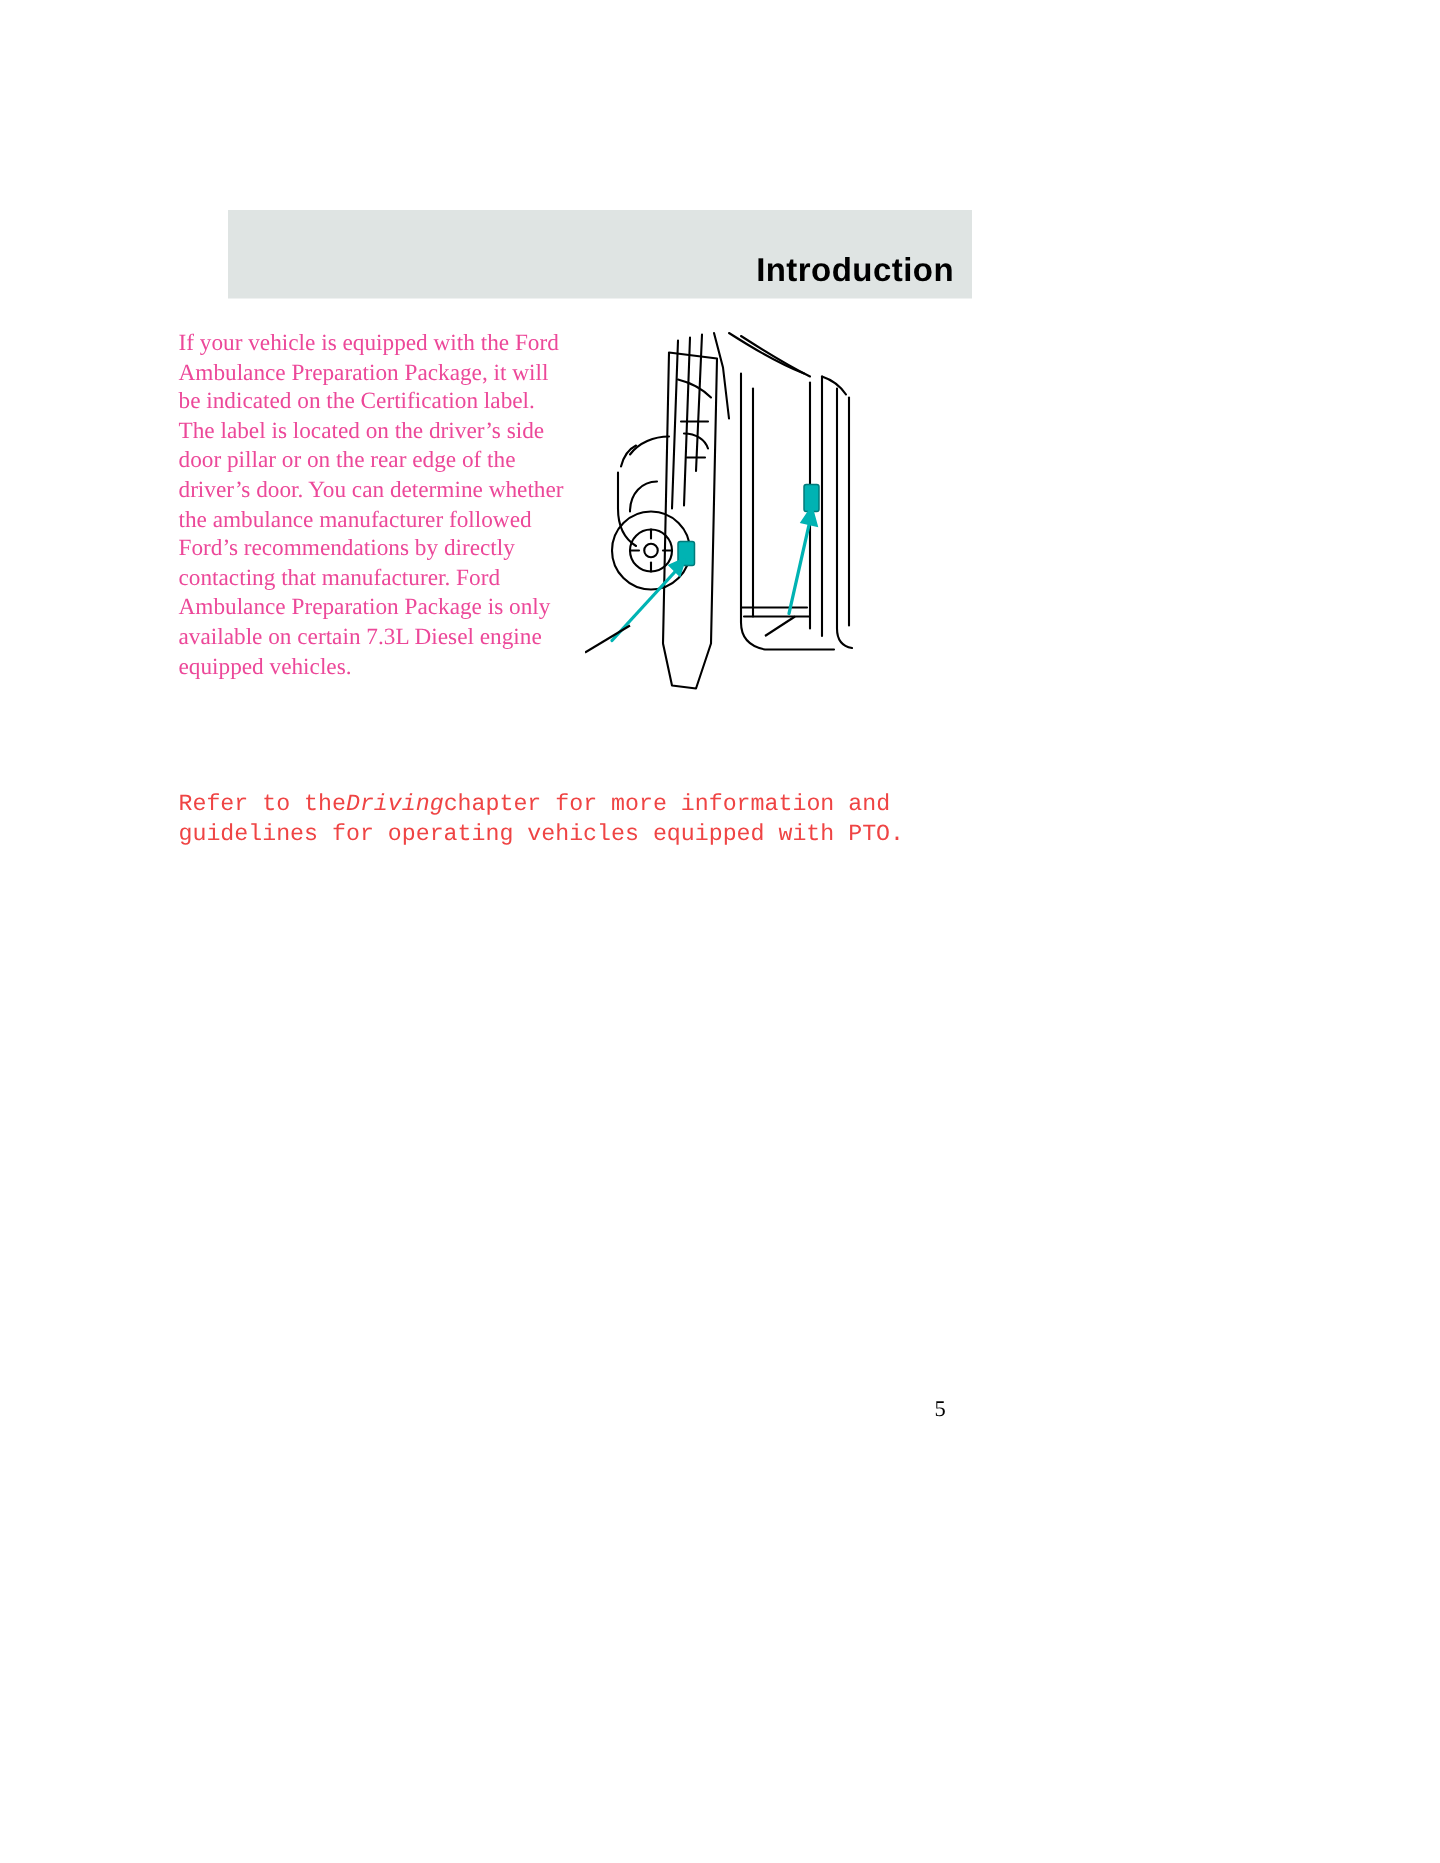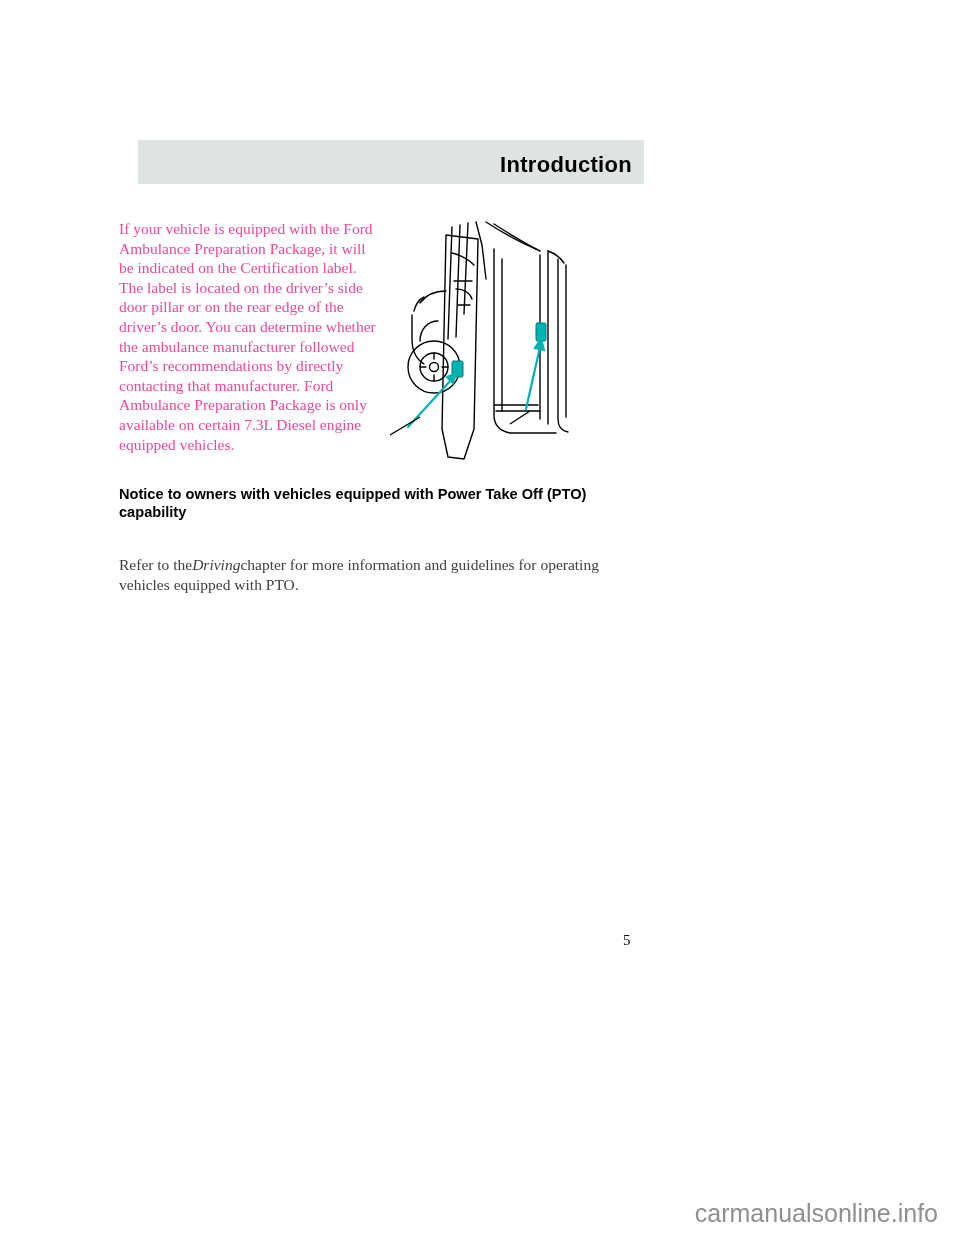--- a/index.html
+++ b/index.html
@@ -20,26 +20,25 @@
     position: absolute;
     left: 0; top: 0;
     width: 960px;
     height: 1242px;
     background: #ffffff;
   }
 
   
   .header-band {
     position: absolute;
-    left: 138px;
+    left: 152px;
     top: 140px;
     width: 496px;
-    height: 44px;
+    height: 59px;
     background: #dfe4e3;
-    padding-left: 10px;
   }
   .header-title {
     position: absolute;
     right: 12px;
     bottom: 6px;
     font-family: "Liberation Sans", sans-serif;
     font-weight: bold;
     font-size: 22px;
     color: #000000;
     letter-spacing: 0.3px;
@@ -76,25 +75,26 @@
     width: 500px;
     font-family: "Liberation Sans", sans-serif;
     font-weight: bold;
     font-size: 14.6px;
     line-height: 18px;
     color: #000000;
   }
   .section-body {
     position: absolute;
     left: 119px;
-    top: 555px;
+    top: 527px;
     width: 500px;
     font-size: 15.5px;
     line-height: 19.6px;
-    color: #404040;
+    color: #ef4444;
+    font-family: Liberation Mono, monospace;
   }
   .section-body .ital {
     font-style: italic;
   }
 
   
   .page-number {
     position: absolute;
     left: 623px;
     top: 932px;
@@ -183,23 +183,21 @@
         <path d="M151 120 L145 129 L154 131 Z"></path>
       </g>
 
       <g stroke="#000000" stroke-width="1.4" fill="none">
         <path d="M0 216 L30 198"></path>
         <path d="M120 205 L140 192"></path>
       </g>
     </svg>
   </div>
 
-  <div class="section-heading">Notice to owners with vehicles equipped with Power Take Off (PTO) capability</div>
 
   <div class="section-body">
     <span>Refer to the</span><span class="ital">Driving</span><span>chapter for more information and guidelines for operating vehicles equipped with PTO.</span>
   </div>
 
   <div class="page-number">5</div>
 
-  <div class="bottom-watermark">carmanualsonline.info</div>
 
 </div>
 
 </body></html>

